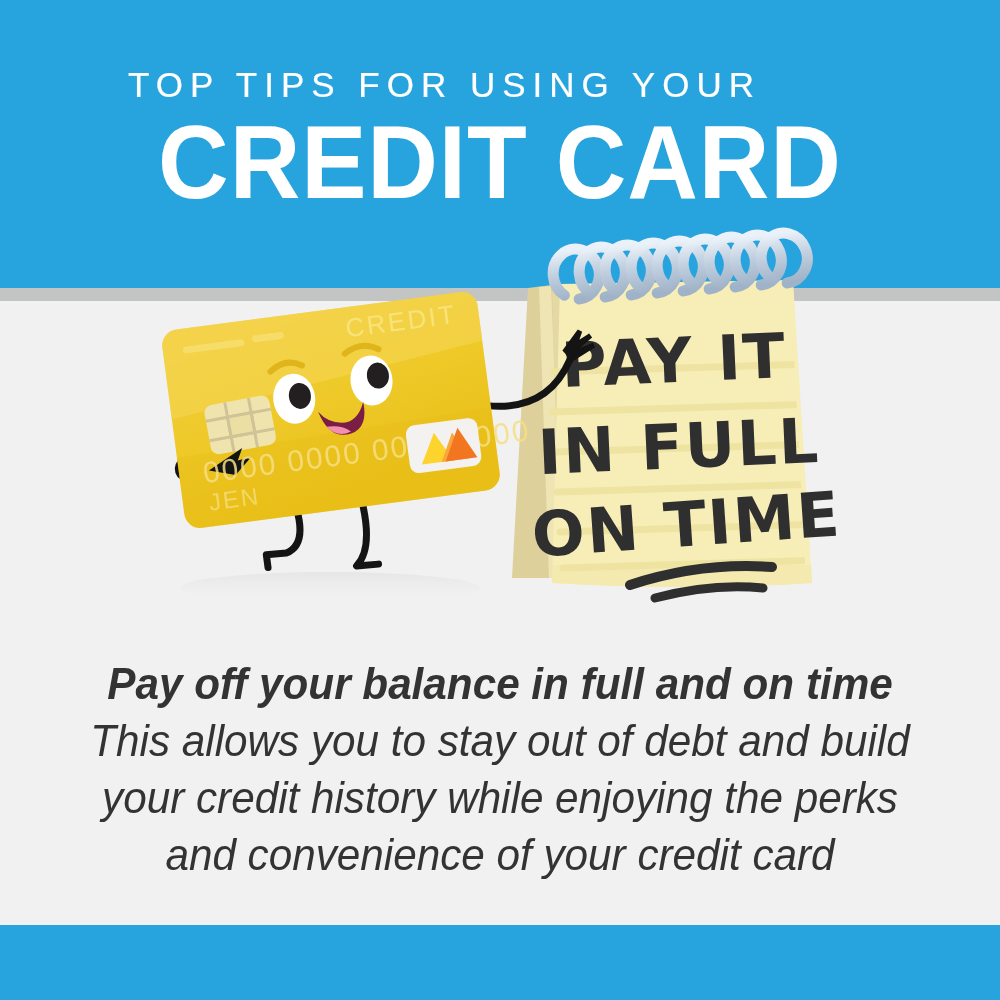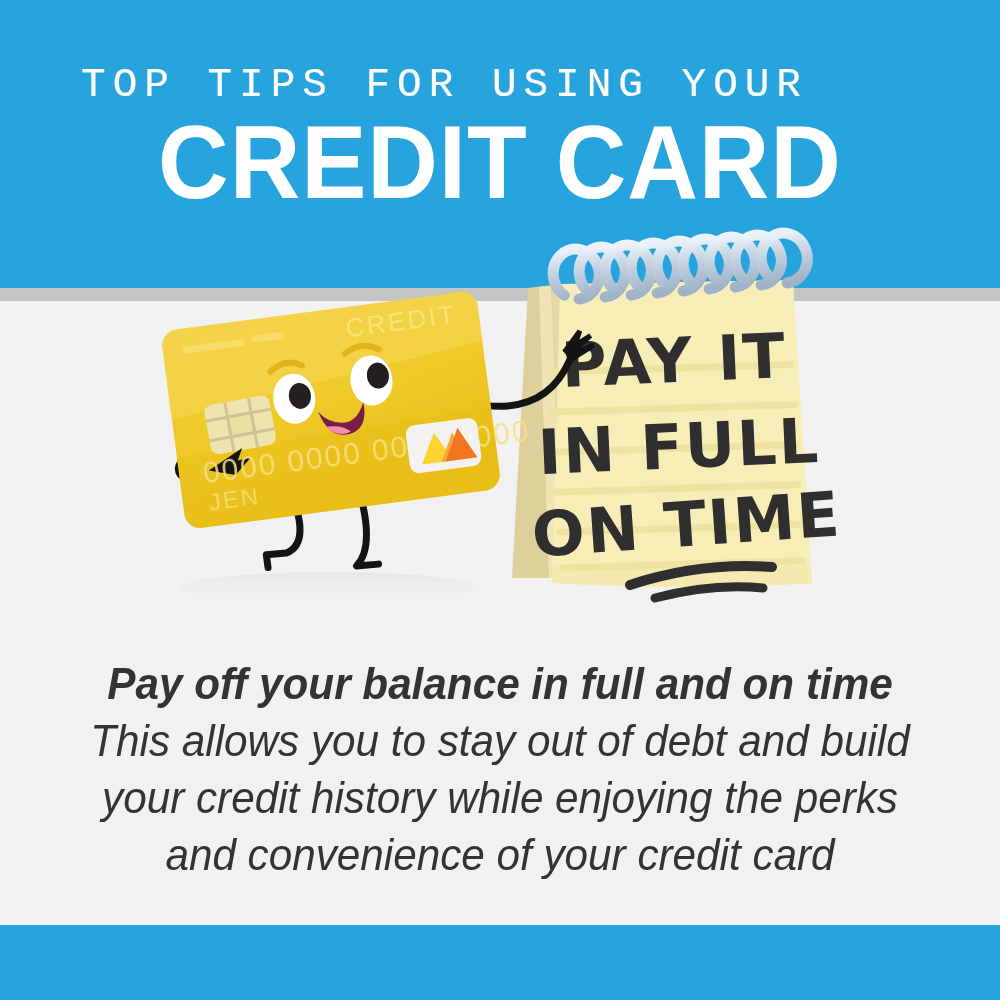--- a/index.html
+++ b/index.html
@@ -23,22 +23,22 @@
   .band-bottom{
     position:absolute;left:0;top:925px;width:1000px;height:75px;
     background:#27a3dd;
   }
 
   
   .kicker{
     position:absolute;left:0;top:62px;width:889px;
     text-align:center;
     color:#ffffff;
-    font-family:Liberation Mono, monospace;
-    font-size:41px;
+    font-family:Liberation Sans, sans-serif;
+    font-size:35px;
     font-weight:300;
     letter-spacing:7px;
     line-height:46px;
     white-space:nowrap;
     -webkit-text-stroke:0.2px #ffffff;
   }
   .headline{
     position:absolute;left:0;top:110px;width:1000px;
     text-align:center;
     color:#ffffff;

